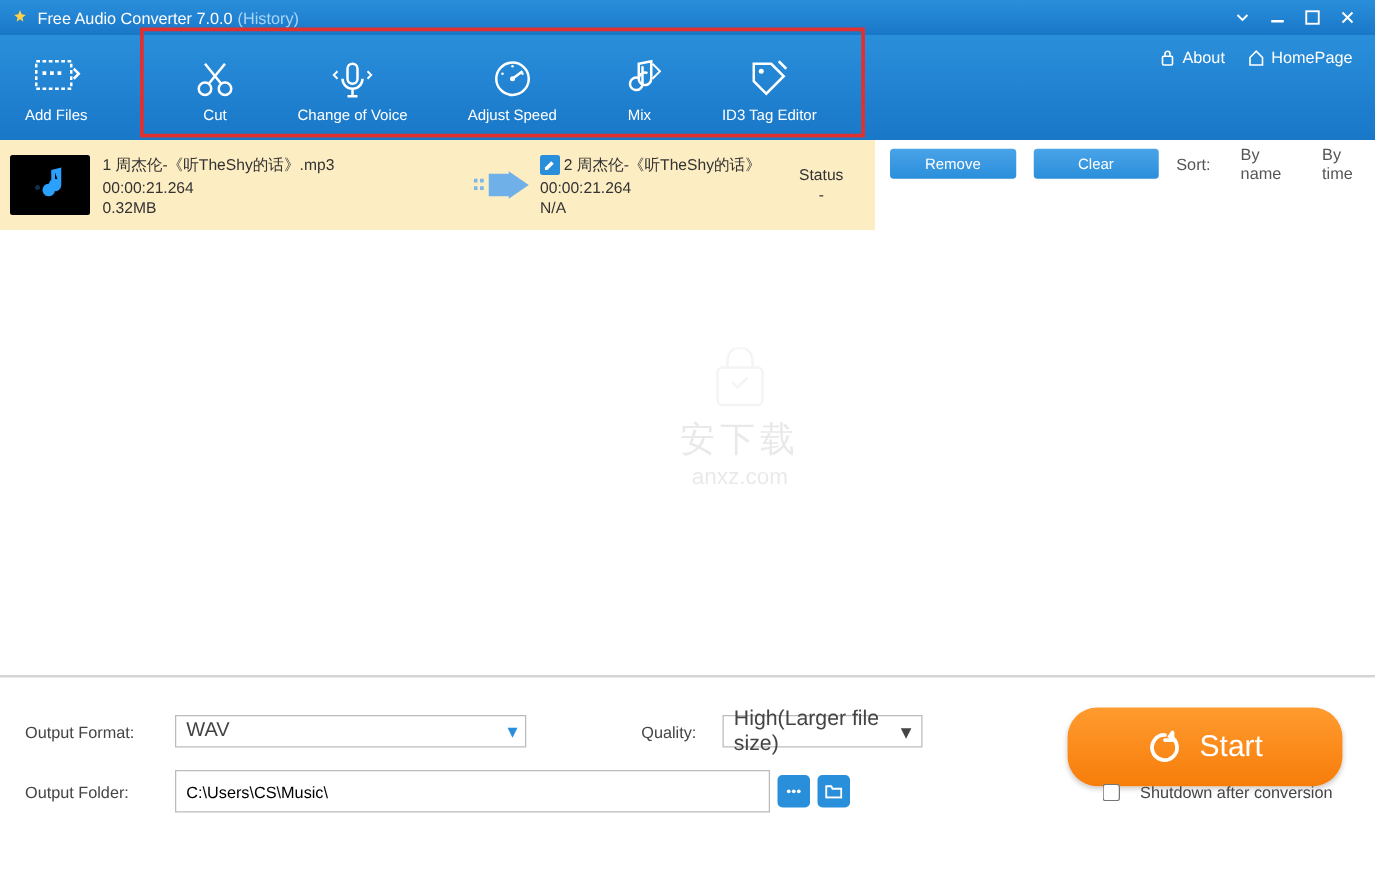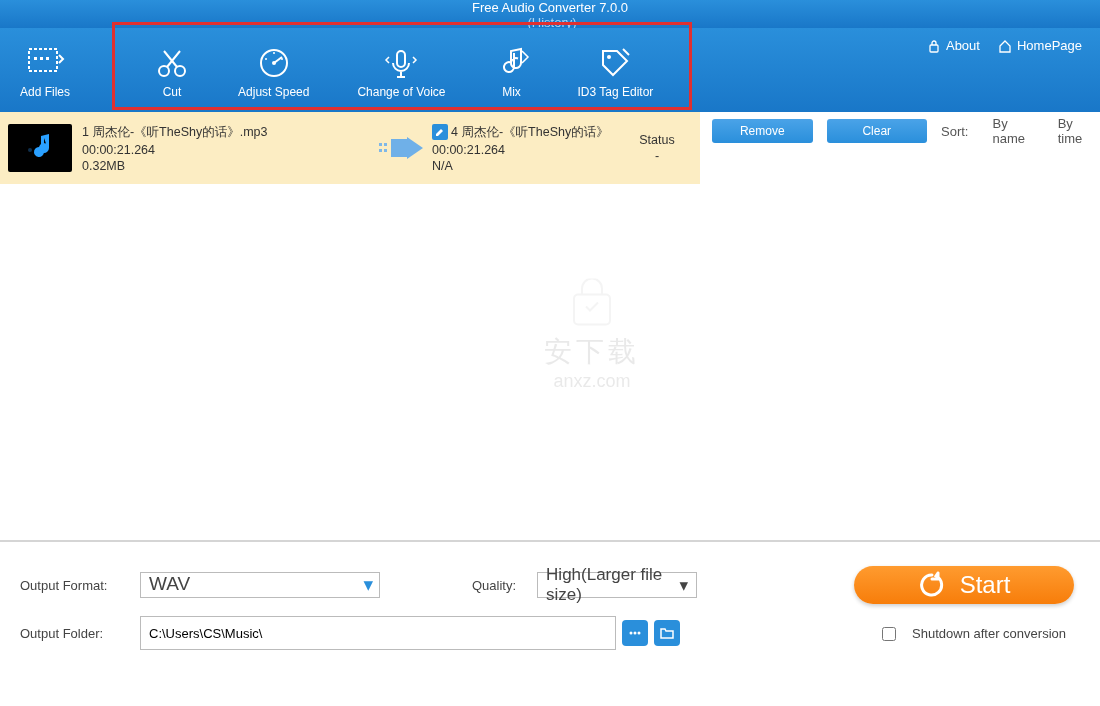--- a/index.html
+++ b/index.html
@@ -1,18 +1,18 @@
 <!DOCTYPE html>
 <html><head>
   <meta charset="utf-8">
   <style>
     * { margin: 0; padding: 0; box-sizing: border-box; font-family: "Segoe UI", Arial, sans-serif; }
     body { width: 1100px; height: 706px; background: #fff; overflow: hidden; position: relative; }
     
-    .titlebar { height: 28px; background: linear-gradient(to bottom, #2a8fdb, #1977c8); display: flex; align-items: center; padding: 0 8px; color: #fff; font-size: 13px; flex-direction: column; }
+    .titlebar { height: 28px; background: linear-gradient(to bottom, #2a8fdb, #1977c8); display: flex; align-items: center; padding: 0 8px; color: #fff; font-size: 13px; }
     .titlebar .logo { width: 16px; height: 16px; margin-right: 6px; }
     .titlebar .title { flex: 0 0 auto; }
     .titlebar .history { color: #a8d5f5; margin-left: 4px; }
     .titlebar .spacer { flex: 1; }
     .titlebar .win-btn { width: 28px; height: 20px; display: flex; align-items: center; justify-content: center; cursor: pointer; color: #fff; }
     
     .toolbar { height: 84px; background: linear-gradient(to bottom, #2a8fdb, #1977c8); display: flex; align-items: center; padding: 0 20px; color: #fff; position: relative; }
     .tool-item { display: flex; flex-direction: column; align-items: center; justify-content: center; cursor: pointer; margin-right: 48px; }
     .tool-item .icon-wrap { height: 42px; display: flex; align-items: center; justify-content: center; }
     .tool-item .label { font-size: 12px; margin-top: 2px; text-align: center; }
@@ -44,28 +44,28 @@
     .vol-fill { position: absolute; left: 0; top: 0; bottom: 0; width: 85%; background: #2a8fdb; border-radius: 2px; }
     .vol-thumb { position: absolute; right: 10px; top: -4px; width: 12px; height: 12px; background: #2a8fdb; border-radius: 50%; }
     
     .list-footer { height: 38px; display: flex; align-items: center; padding: 0 12px; gap: 14px; font-size: 13px; color: #555; border-top: 0; }
     .btn-sm { width: 114px; height: 24px; background: linear-gradient(to bottom, #4aa3e8, #2a8fdb); color: #fff; border: none; border-radius: 3px; font-size: 12px; cursor: pointer; }
     .sort-group { margin-left: auto; display: flex; align-items: center; gap: 24px; padding-right: 12px; }
     
     .bottom { height: 164px; border-top: 2px solid #d5d5d5; padding: 30px 20px 0 20px; position: relative; }
     .form-row { display: flex; align-items: center; margin-bottom: 18px; font-size: 13px; color: #444; }
     .form-label { width: 120px; }
-    .select-box { width: 240px; height: 26px; border: 1px solid #bbb; display: flex; padding: 0 8px; font-size: 19px; cursor: pointer; position: relative; }
+    .select-box { width: 281px; height: 26px; border: 1px solid #bbb; display: flex; align-items: center; padding: 0 8px; font-size: 16px; cursor: pointer; position: relative; }
     .select-box .chev { position: absolute; right: 6px; color: #2a8fdb; }
     .qual-label { margin-left: 92px; margin-right: 10px; }
     .qual-box { width: 160px; height: 26px; border: 1px solid #bbb; display: flex; align-items: center; padding: 0 8px; font-size: 17px; cursor: pointer; position: relative; margin-left: 11px; }
     .text-box { width: 476px; height: 26px; border: 1px solid #bbb; padding: 16px 8px; font-size: 13px; }
     .icon-btn { width: 26px; height: 26px; background: #2a8fdb; border-radius: 4px; display: flex; align-items: center; justify-content: center; cursor: pointer; margin-left: 6px; color: #fff; }
     
-    .start-btn { position: absolute; right: 26px; top: 24px; width: 220px; height: 38px; background: linear-gradient(to bottom, #ff9b2f, #f77d0a); border-radius: 24px; display: flex; align-items: center; justify-content: center; gap: 14px; color: #fff; font-size: 24px; cursor: pointer; box-shadow: 0 2px 4px rgba(0,0,0,0.2); }
+    .start-btn { position: absolute; right: 26px; top: 24px; width: 220px; height: 63px; background: linear-gradient(to bottom, #ff9b2f, #f77d0a); border-radius: 24px; display: flex; align-items: center; justify-content: center; gap: 14px; color: #fff; font-size: 24px; cursor: pointer; box-shadow: 0 2px 4px rgba(0,0,0,0.2); }
     .shutdown-row { position: absolute; right: 34px; top: 84px; display: flex; align-items: center; gap: 16px; font-size: 13px; color: #444; }
     .shutdown-row input { width: 14px; height: 14px; }
   </style>
 </head>
 <body>
 
 <div class="titlebar">
   <svg class="logo" viewBox="0 0 24 24">
       <path fill="#ffd24a" d="M12 3l2 5 5 1-4 3 1 5-4-3-4 3 1-5-4-3 5-1z"></path>
     </svg>
@@ -113,39 +113,39 @@
           <circle cx="10" cy="26" r="5" fill="none" stroke="#fff" stroke-width="2"></circle>
           <circle cx="26" cy="26" r="5" fill="none" stroke="#fff" stroke-width="2"></circle>
           <path d="M13 22L26 6M23 22L10 6" stroke="#fff" stroke-width="2"></path>
         </svg>
       </div>
     <div class="label">Cut</div>
   </div>
   <div class="tool-item">
     <div class="icon-wrap">
         <svg width="36" height="34">
+          <rect x="14" y="6" width="8" height="16" rx="4" fill="none" stroke="#fff" stroke-width="2"></rect>
+          <path d="M10 18a8 8 0 0016 0M18 26v6M14 32h8" stroke="#fff" stroke-width="2" fill="none"></path>
+          <path d="M6 12l-3 3 3 3M30 12l3 3-3 3" stroke="#fff" stroke-width="1.5" fill="none"></path>
+        </svg>
+      </div>
+    <div class="label">Change of Voice</div>
+  </div>
+  <div class="tool-item">
+    <div class="icon-wrap">
+        <svg width="36" height="34">
           <circle cx="18" cy="18" r="13" fill="none" stroke="#fff" stroke-width="2"></circle>
           <path d="M18 18L26 12" stroke="#fff" stroke-width="2"></path>
           <circle cx="18" cy="18" r="2" fill="#fff"></circle>
           <circle cx="10" cy="14" r="1" fill="#fff"></circle>
           <circle cx="18" cy="8" r="1" fill="#fff"></circle>
           <circle cx="26" cy="14" r="1" fill="#fff"></circle>
         </svg>
       </div>
     <div class="label">Adjust Speed</div>
-  </div>
-  <div class="tool-item">
-    <div class="icon-wrap">
-        <svg width="36" height="34">
-          <rect x="14" y="6" width="8" height="16" rx="4" fill="none" stroke="#fff" stroke-width="2"></rect>
-          <path d="M10 18a8 8 0 0016 0M18 26v6M14 32h8" stroke="#fff" stroke-width="2" fill="none"></path>
-          <path d="M6 12l-3 3 3 3M30 12l3 3-3 3" stroke="#fff" stroke-width="1.5" fill="none"></path>
-        </svg>
-      </div>
-    <div class="label">Change of Voice</div>
   </div>
   <div class="tool-item">
     <div class="icon-wrap">
         <svg width="36" height="34">
           <path d="M20 8v14a5 5 0 11-3-4.5V6l10-2v14a5 5 0 11-3-4.5" fill="none" stroke="#fff" stroke-width="2"></path>
           <path d="M28 6l6 6-6 6" stroke="#fff" stroke-width="1.5" fill="none"></path>
         </svg>
       </div>
     <div class="label">Mix</div>
   </div>
@@ -199,21 +199,21 @@
             <rect x="0" y="14" width="3" height="3" fill="#7fb8e8"></rect>
             <rect x="5" y="14" width="3" height="3" fill="#7fb8e8"></rect>
             <path d="M12 4h16v18H12z M28 2l16 11-16 11z" fill="#6fb0e8"></path>
           </svg>
       </div>
       <div class="col col2">
         <div><span class="edit-icon">
               <svg width="10" height="10">
                 <path d="M1 7l5-5 2 2-5 5H1z" fill="#fff"></path>
               </svg>
-            </span><span>4 周杰伦-《听TheShy的话》</span></div>
+            </span><span>2 周杰伦-《听TheShy的话》</span></div>
         <div>00:00:21.264</div>
         <div>N/A</div>
       </div>
       <div class="col status-col">
         <div>Status</div>
         <div>-</div>
       </div>
     </div>
 
     <div class="watermark">

